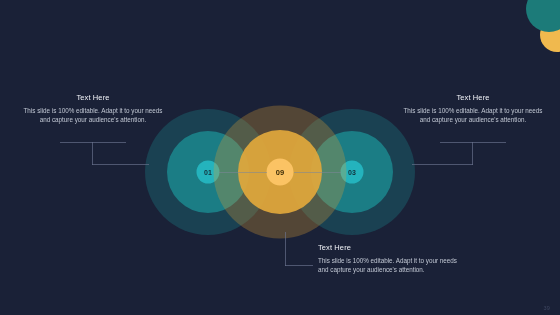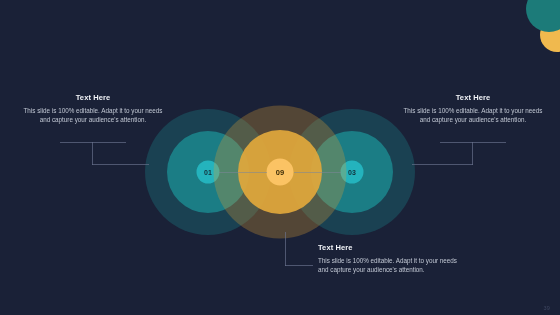--- a/index.html
+++ b/index.html
@@ -111,21 +111,21 @@
     top: 172px;
     z-index: 5;
   }
   #spoke-a { left: 219px; width: 48px; }
   #spoke-b { left: 294px; width: 47px; }
 
   
   .callout { position: absolute; }
   .c-title {
     font-size: 7.5px;
-    font-weight: bold;
+    font-weight: normal;
     color: #f2f4f8;
     letter-spacing: 0.1px;
     margin-bottom: 4px;
   }
   .c-body {
     font-size: 6.3px;
     line-height: 9.2px;
     color: #c2c8d4;
   }
   #callout-left  { left: 22px;  top: 93px;  width: 142px; text-align: center; }

